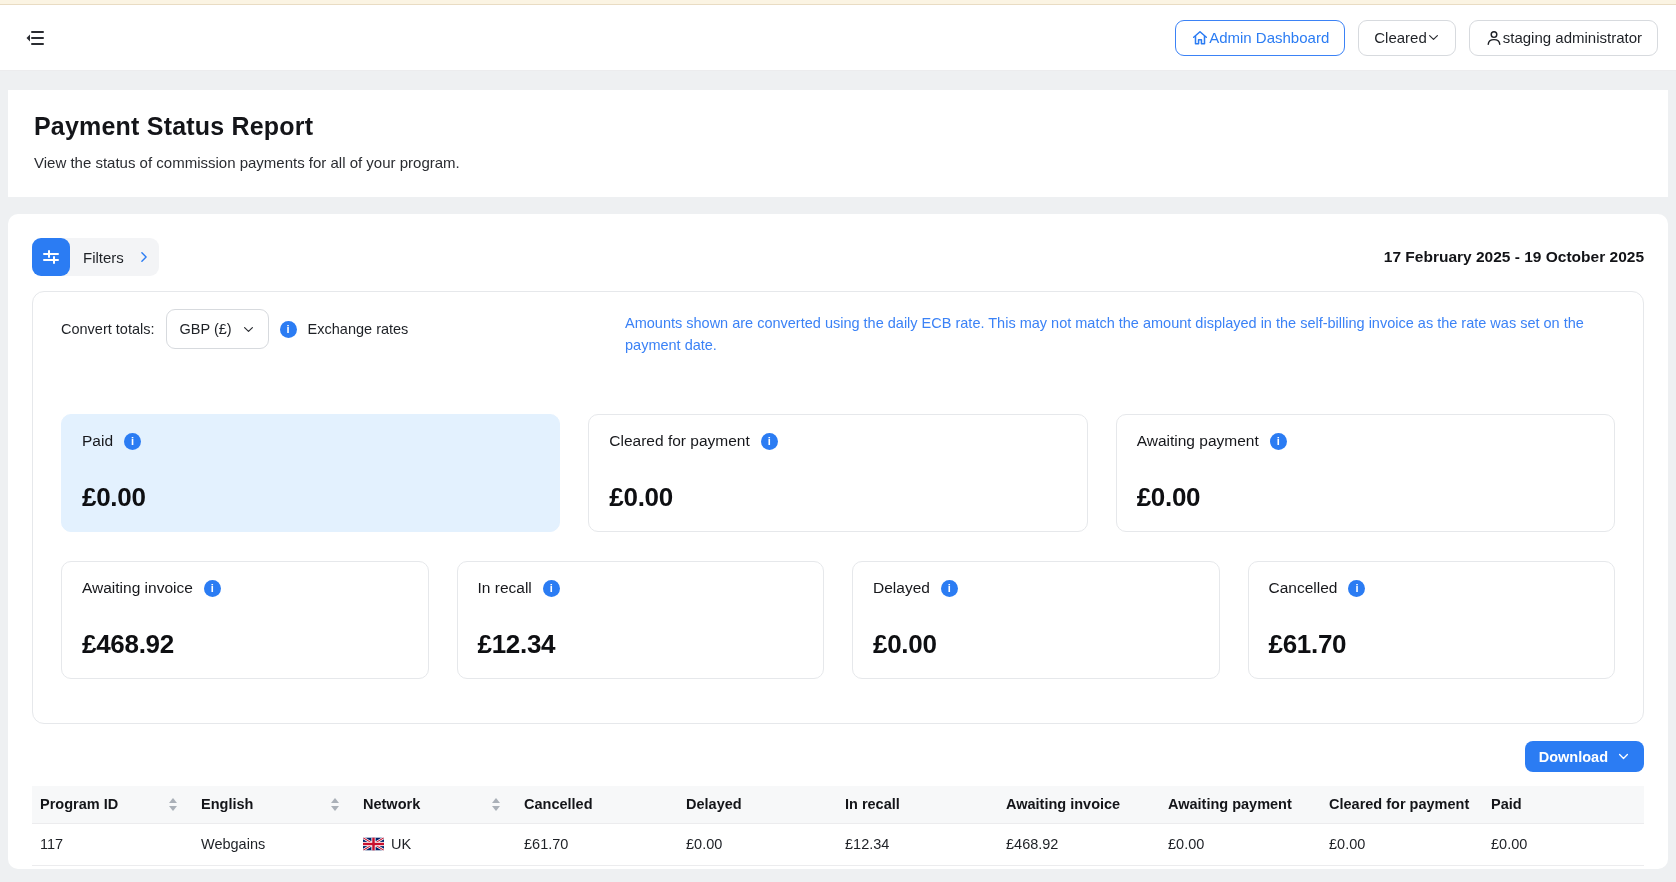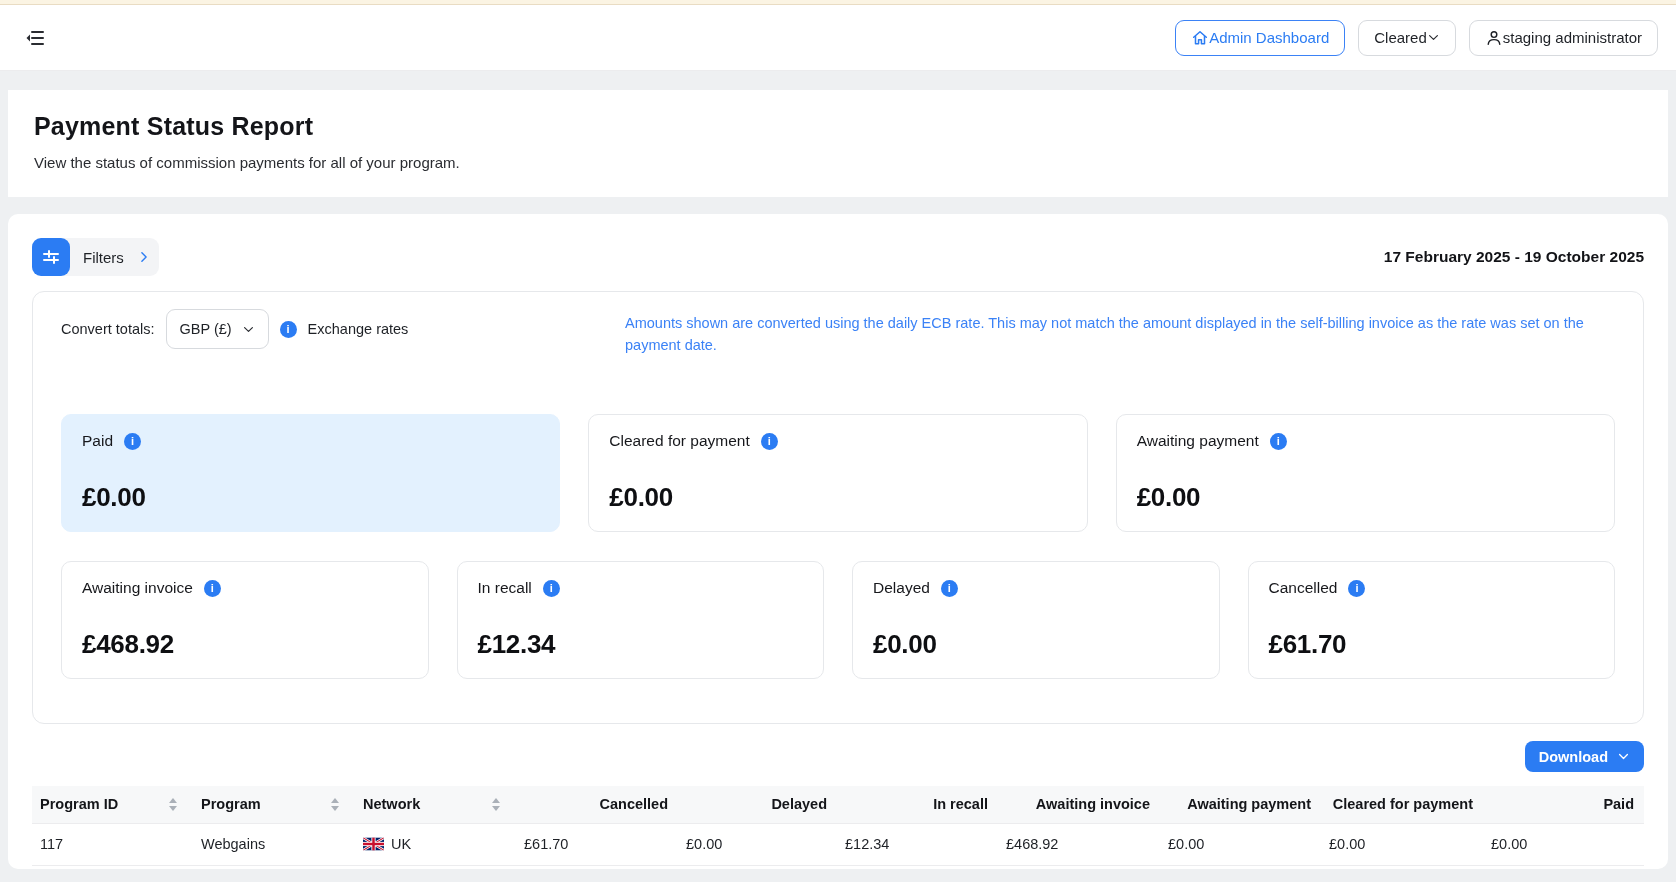--- a/index.html
+++ b/index.html
@@ -49,21 +49,21 @@
   .card-title { font-size:15.5px; color:#17181c; }
   .card-value { font-size:26px; font-weight:800; color:#0e0f12; letter-spacing:-.3px; }
 
   .info-icon { width:17px; height:17px; border-radius:50%; background:#2b7cf3; color:#fff; display:inline-flex; align-items:center; justify-content:center; font-size:11px; font-weight:700; flex:0 0 auto; }
 
   .download-row { display:flex; justify-content:flex-end; margin-top:17px; }
   .download-btn { height:31px; background:#2b7cf3; border:none; border-radius:8px; color:#fff; font-size:14.5px; font-weight:600; display:inline-flex; align-items:center; gap:9px; padding:0 14px; cursor:pointer; font-family:inherit; }
 
   
   .report-table { width:100%; border-collapse:collapse; table-layout:fixed; margin-top:14px; }
-  .report-table th { background:#f7f8f9; font-size:14.5px; font-weight:700; color:#141519; text-align:right; height:37px; padding:0 10px 0 8px; }
+  .report-table th { background:#f7f8f9; font-size:14.5px; font-weight:700; color:#141519; text-align:left; height:37px; padding:0 10px 0 8px; }
   .report-table th .th-inner { display:flex; align-items:center; justify-content:space-between; }
   .report-table td { font-size:14.5px; color:#1e2126; height:42px; padding:0 10px 0 8px; border-bottom:1px solid #ececee; border-top:1px solid #ececee; }
   .sorter { display:inline-flex; flex-direction:column; gap:3px; align-items:center; margin-right:6px; cursor:pointer; }
   .tri-up { width:0; height:0; border-left:4px solid transparent; border-right:4px solid transparent; border-bottom:5px solid #aab0b8; }
   .tri-dn { width:0; height:0; border-left:4px solid transparent; border-right:4px solid transparent; border-top:5px solid #aab0b8; }
   .net-cell { display:flex; align-items:center; gap:7px; }
   .flag { border-radius:2px; flex:0 0 auto; }
 </style>
 </head>
 <body>
@@ -232,21 +232,21 @@
           <span class="th-inner">
               <span>Program ID</span>
           <span class="sorter">
                 <span class="tri-up"></span>
                 <span class="tri-dn"></span>
               </span>
             </span>
         </th>
         <th>
           <span class="th-inner">
-              <span>Program</span>
+              <span>English</span>
           <span class="sorter">
                 <span class="tri-up"></span>
                 <span class="tri-dn"></span>
               </span>
             </span>
         </th>
         <th>
           <span class="th-inner">
               <span>Network</span>
           <span class="sorter">

